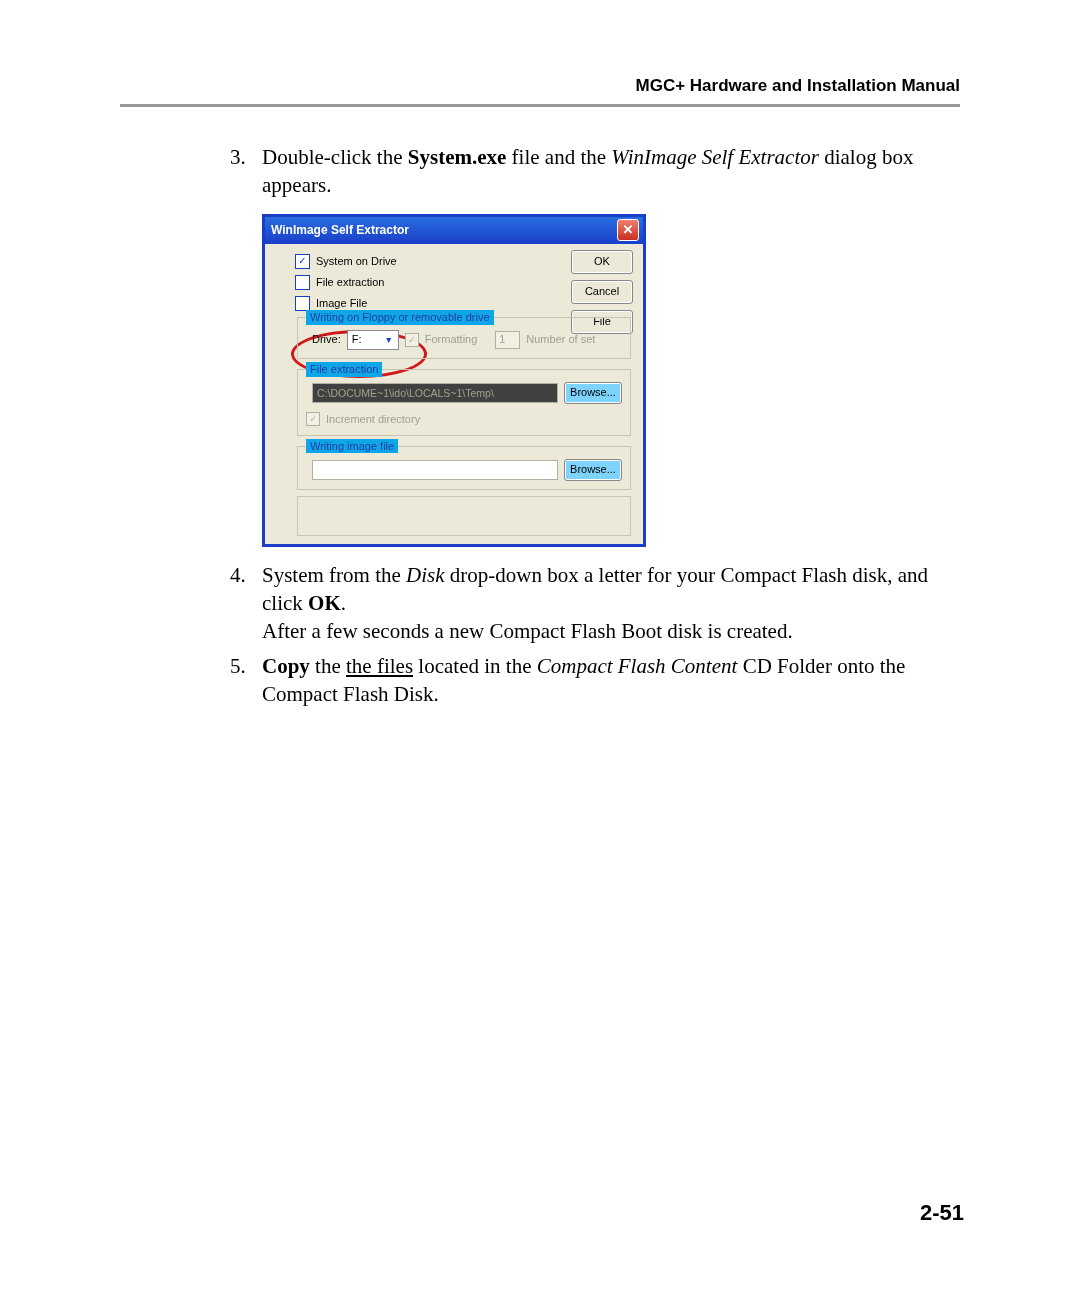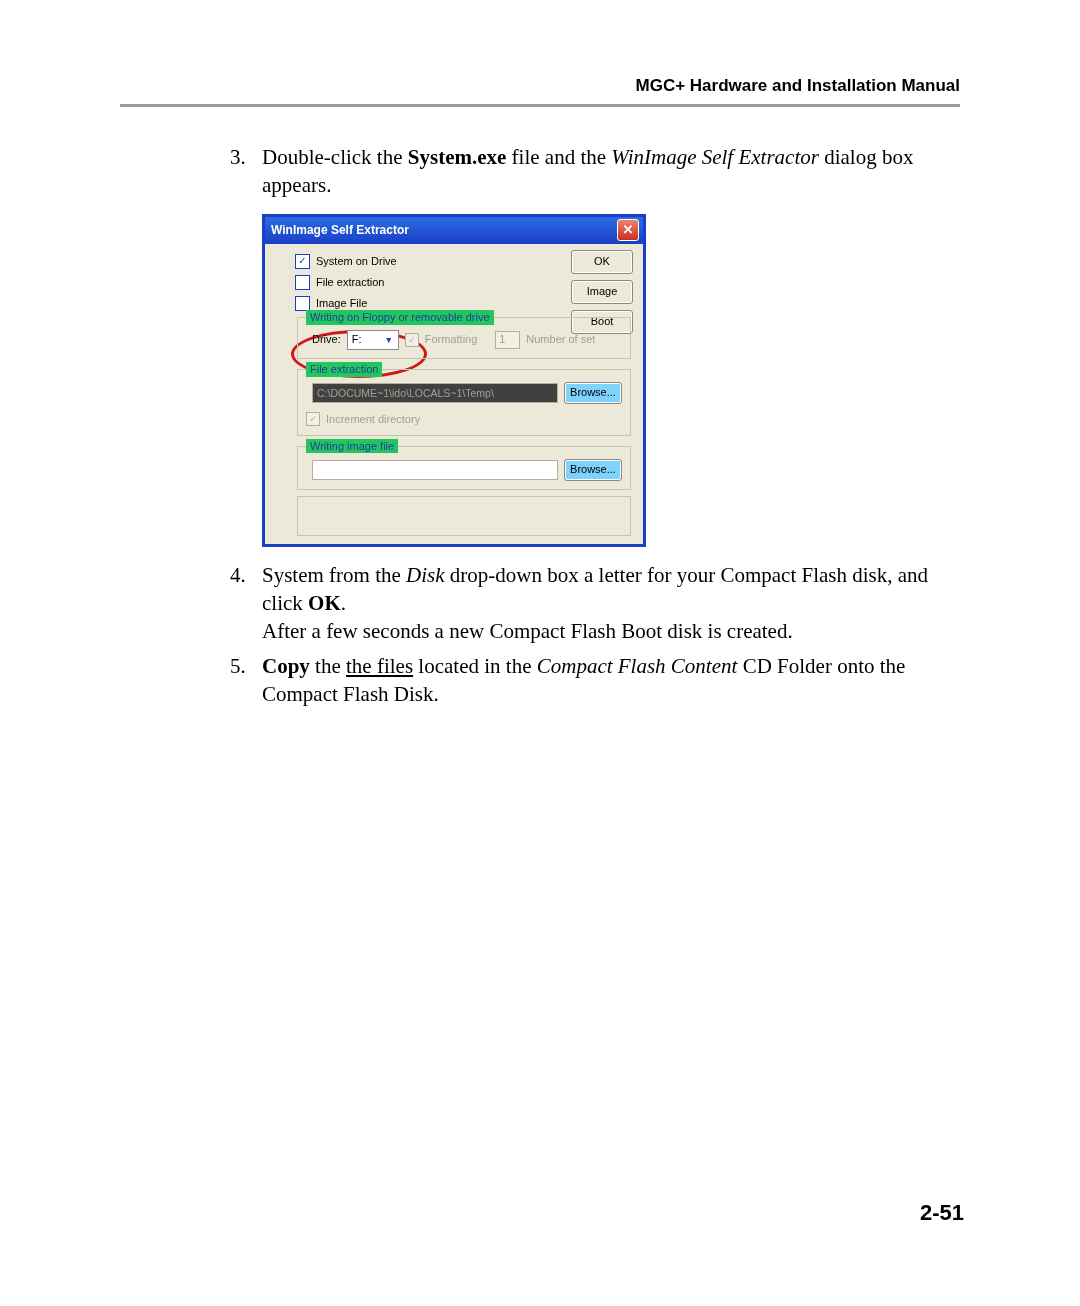--- a/index.html
+++ b/index.html
@@ -139,21 +139,21 @@
   .group {
     border: 1px solid #c8c4b4;
     position: relative;
     margin: 10px 2px 6px 2px;
     padding: 12px 8px 8px 8px;
   }
   .group .legend {
     position: absolute;
     top: -8px;
     left: 8px;
-    background: #22c55e;
+    background: #0ea5e9;
     color: #2040a0;
     padding: 0 4px;
     font-size: 11px;
   }
   .inline-row {
     display: flex;
     align-items: center;
     gap: 6px;
     padding-left: 6px;
   }
@@ -286,22 +286,22 @@
             <div class="cb"></div>
             <span>File extraction</span>
           </div>
           <div class="cb-row">
             <div class="cb"></div>
             <span>Image File</span>
           </div>
 
           <div class="side-buttons">
             <div class="btn">OK</div>
-            <div class="btn">Image</div>
-            <div class="btn">Boot</div>
+            <div class="btn">Cancel</div>
+            <div class="btn">File</div>
           </div>
 
           <div class="group" style="margin-top:4px;">
             <div class="legend">Writing on Floppy or removable drive</div>
             <div class="inline-row">
               <span>Drive:</span>
               <div class="sel">
                 <span>F:</span>
                 <span class="arrow">▾</span>
               </div>

